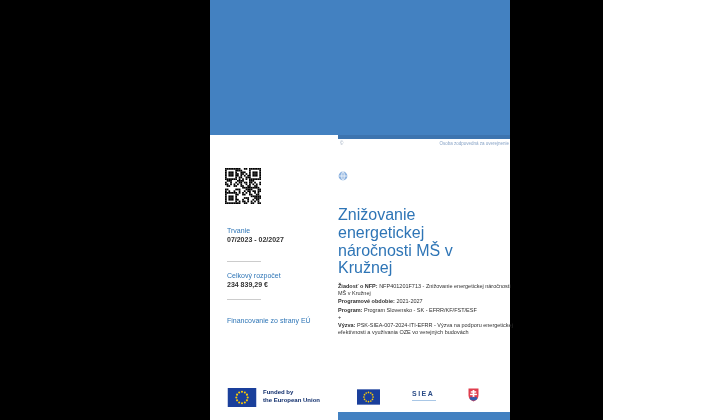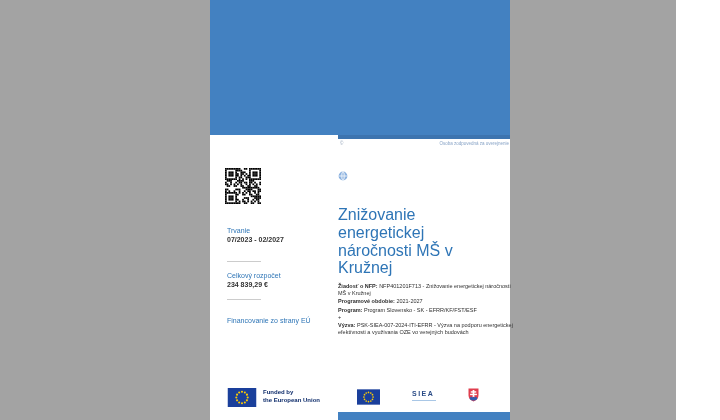--- a/index.html
+++ b/index.html
@@ -1,16 +1,16 @@
 <!DOCTYPE html>
 <html><head>
 <meta charset="utf-8">
 <style>
   html,body{margin:0;padding:0;background:#ffffff;}
-  .canvas{position:relative;width:676px;height:420px;background:#a3a3a3;overflow:hidden;
+  .canvas{position:relative;width:603px;height:420px;background:#000000;overflow:hidden;
           font-family:"Liberation Sans",sans-serif;}
   .page{position:absolute;left:210px;top:0;width:300px;height:420px;background:#ffffff;}
 
   .hero{position:absolute;left:0;top:0;width:300px;height:135px;background:#4381c1;}
   .hero-strip{position:absolute;left:128px;top:135px;width:172px;height:4px;background:#3d74af;}
 
   .meta-row{position:absolute;left:0;top:140px;width:300px;height:8px;font-size:4.5px;}
   .meta-row .copy{position:absolute;left:130px;top:1px;color:#93a3b8;}
   .meta-row .resp{position:absolute;right:1px;top:1px;color:#87a3c6;}
 

